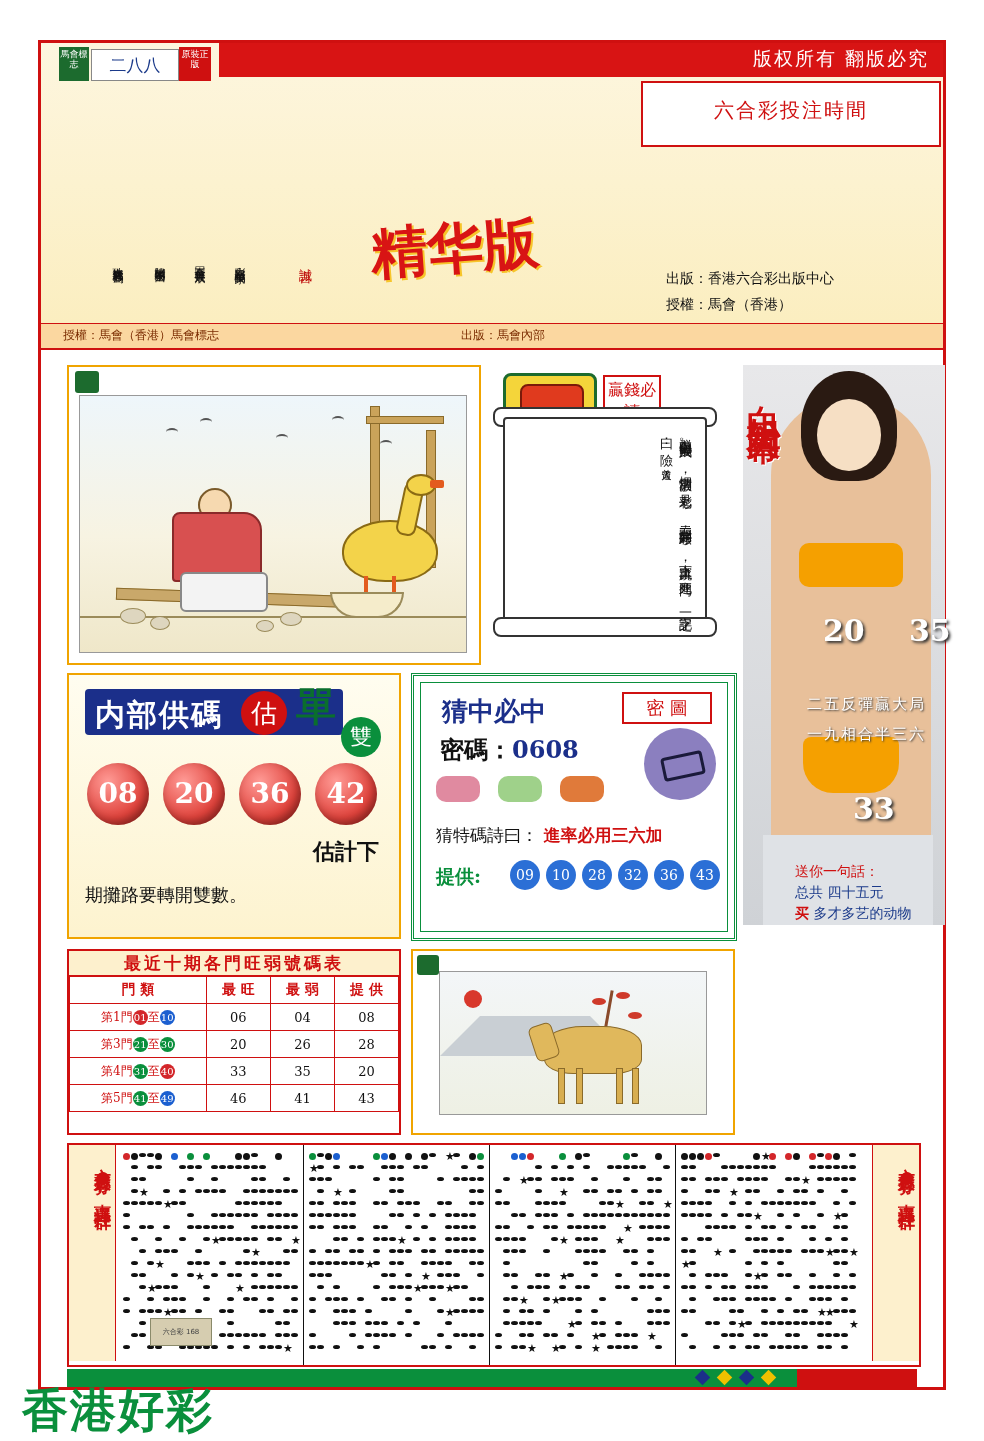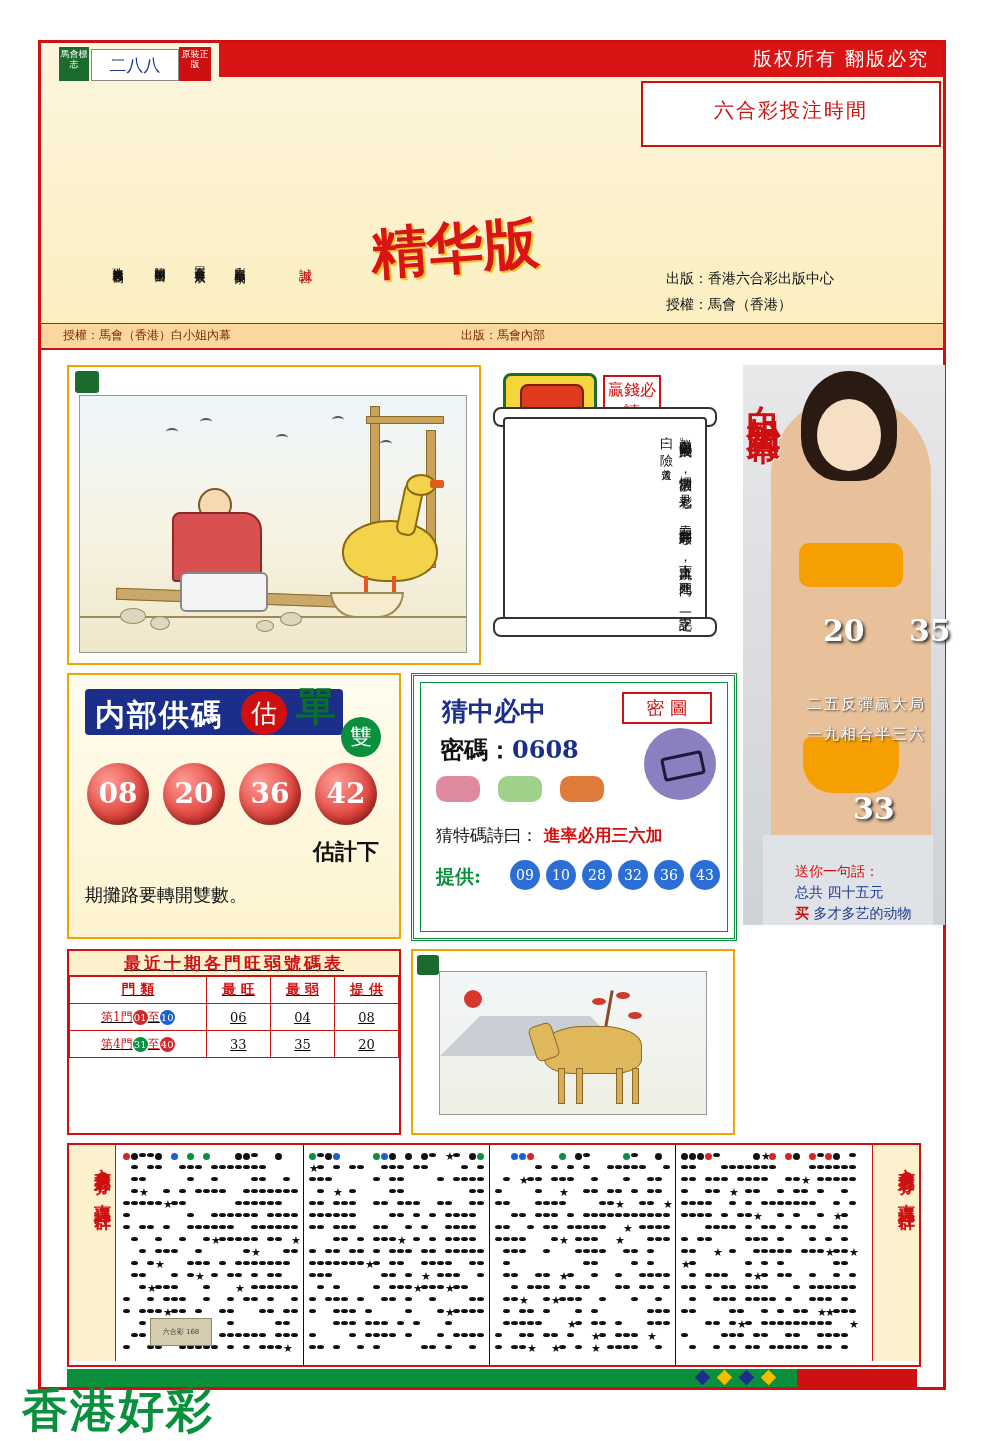--- a/index.html
+++ b/index.html
@@ -228,21 +228,21 @@
   .g-poem b{color:#cf1010;}
   .g-supply-label{position:absolute;left:22px;top:188px;font-size:19px;color:#0a8f3c;font-weight:bold;font-family:"DejaVu Serif","Liberation Serif",serif;}
   .g-nums{position:absolute;left:96px;top:184px;display:flex;gap:6px;}
   .g-nums span{
     width:30px;height:30px;border-radius:50%;background:#2b6fd6;color:#fff;font-size:14px;
     text-align:center;line-height:30px;font-family:"DejaVu Serif","Liberation Serif",serif;
   }
 
   
   .tablewrap{
-    position:absolute;left:26px;top:906px;width:330px;height:182px;border:2px solid #cf1010;background:#fff;text-decoration:underline;
+    position:absolute;left:26px;top:906px;width:330px;height:182px;border:2px solid #cf1010;background:#fff;
   }
   .tbl-title{
     height:24px;background:#fdf0cd;border-bottom:1px solid #cf1010;
     text-align:center;font-size:17px;color:#cf1010;font-weight:bold;letter-spacing:3px;
     font-family:"DejaVu Serif","Liberation Serif",serif;line-height:24px;
   }
   table{border-collapse:collapse;width:100%;font-family:"DejaVu Serif","Liberation Serif",serif;}
   th,td{border:1px solid #cf1010;font-size:13px;text-align:center;height:24px;color:#111;}
   th{color:#cf1010;font-size:14px;}
   td.first{color:#cf1010;font-size:12px;white-space:nowrap;}
@@ -335,21 +335,21 @@
         <span>六合彩投注時間</span>
       </div>
 
       <div class="pub-lines">
         <div>出版：香港六合彩出版中心</div>
         <div>授權：馬會（香港）</div>
         <div>承印：返真國際（香港）滾筒印刷</div>
       </div>
 
       <div class="mast-bottombar">
-        <div class="l">授權：馬會（香港）白小姐內幕</div>
+        <div class="l">授權：馬會（香港）馬會標志</div>
         <div class="r">出版：馬會內部</div>
       </div>
     </div>
 
     <div class="comic">
       <div class="comic-badge"></div>
       <div class="comic-inner">
         <div class="bird" style="left:86px;top:32px;"></div>
         <div class="bird" style="left:120px;top:22px;"></div>
         <div class="bird" style="left:196px;top:38px;"></div>
@@ -474,24 +474,36 @@
           <th>最 弱</th>
           <th>提 供</th>
         </tr>
         <tr>
           <td class="first"><span>第1門</span><span class="mini mr">01</span>至<span class="mini mb">10</span></td>
           <td>06</td>
           <td>04</td>
           <td>08</td>
         </tr>
         <tr>
+          <td class="first"><span>第3門</span><span class="mini mg">21</span>至<span class="mini mg">30</span></td>
+          <td>20</td>
+          <td>26</td>
+          <td>28</td>
+        </tr>
+        <tr>
           <td class="first"><span>第4門</span><span class="mini mg">31</span>至<span class="mini mr">40</span></td>
           <td>33</td>
           <td>35</td>
           <td>20</td>
+        </tr>
+        <tr>
+          <td class="first"><span>第5門</span><span class="mini mg">41</span>至<span class="mini mb">49</span></td>
+          <td>46</td>
+          <td>41</td>
+          <td>43</td>
         </tr>
       </tbody>
         </table>
     </div>
 
     <div class="deer">
       <div class="deer-badge"></div>
       <div class="deer-in">
         <div class="sun"></div>
         <div class="mtn"></div>

